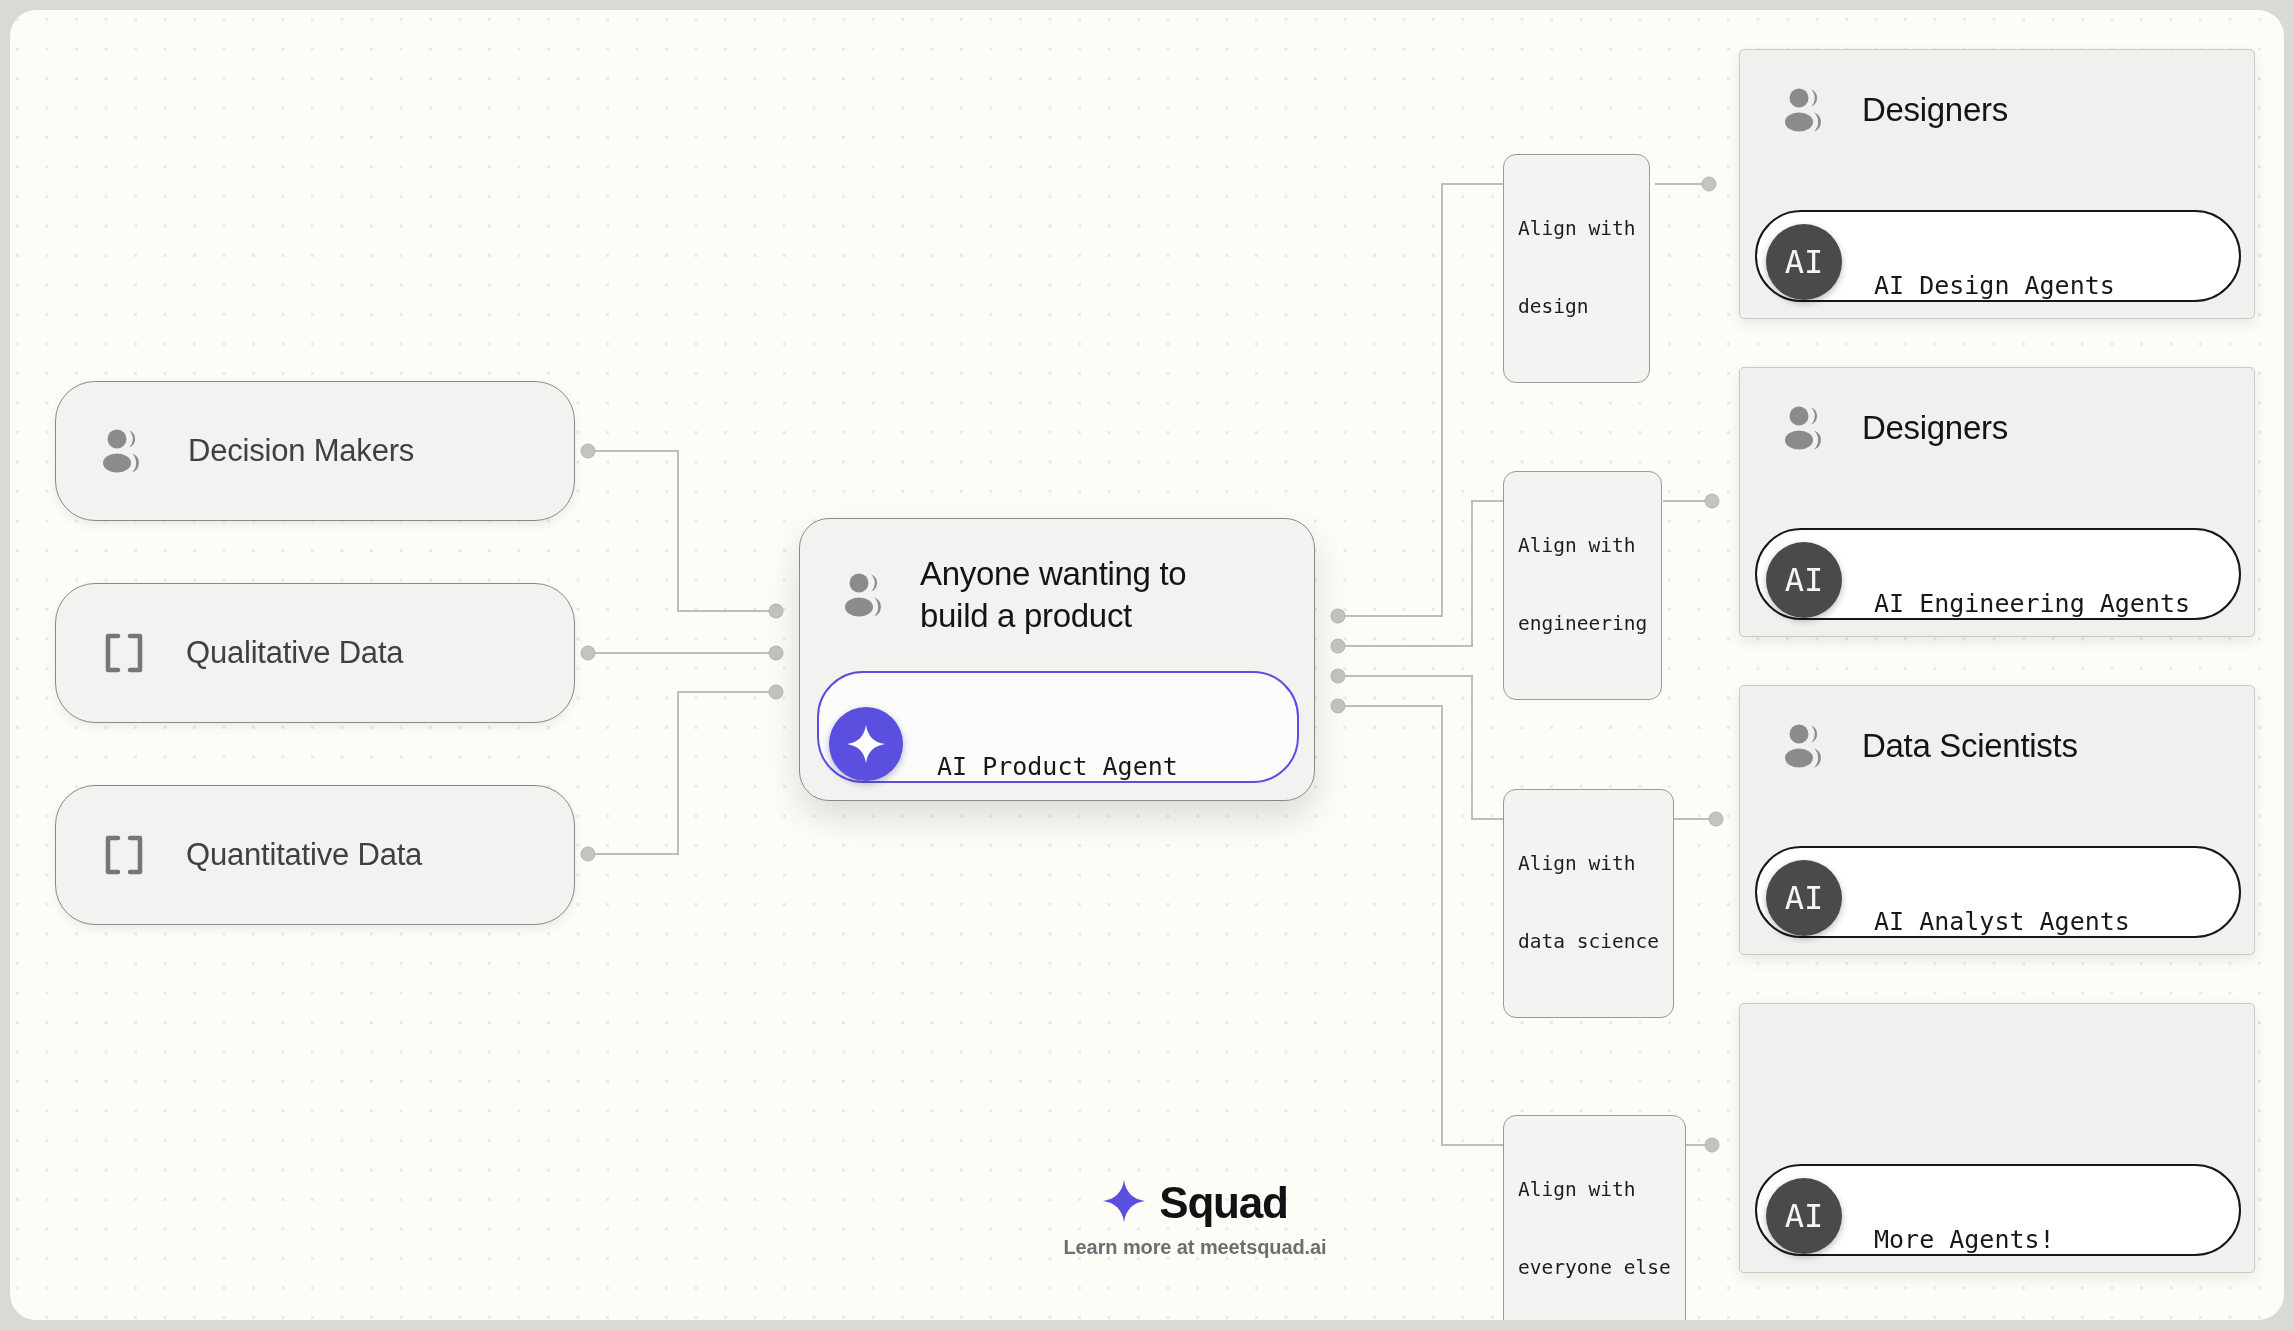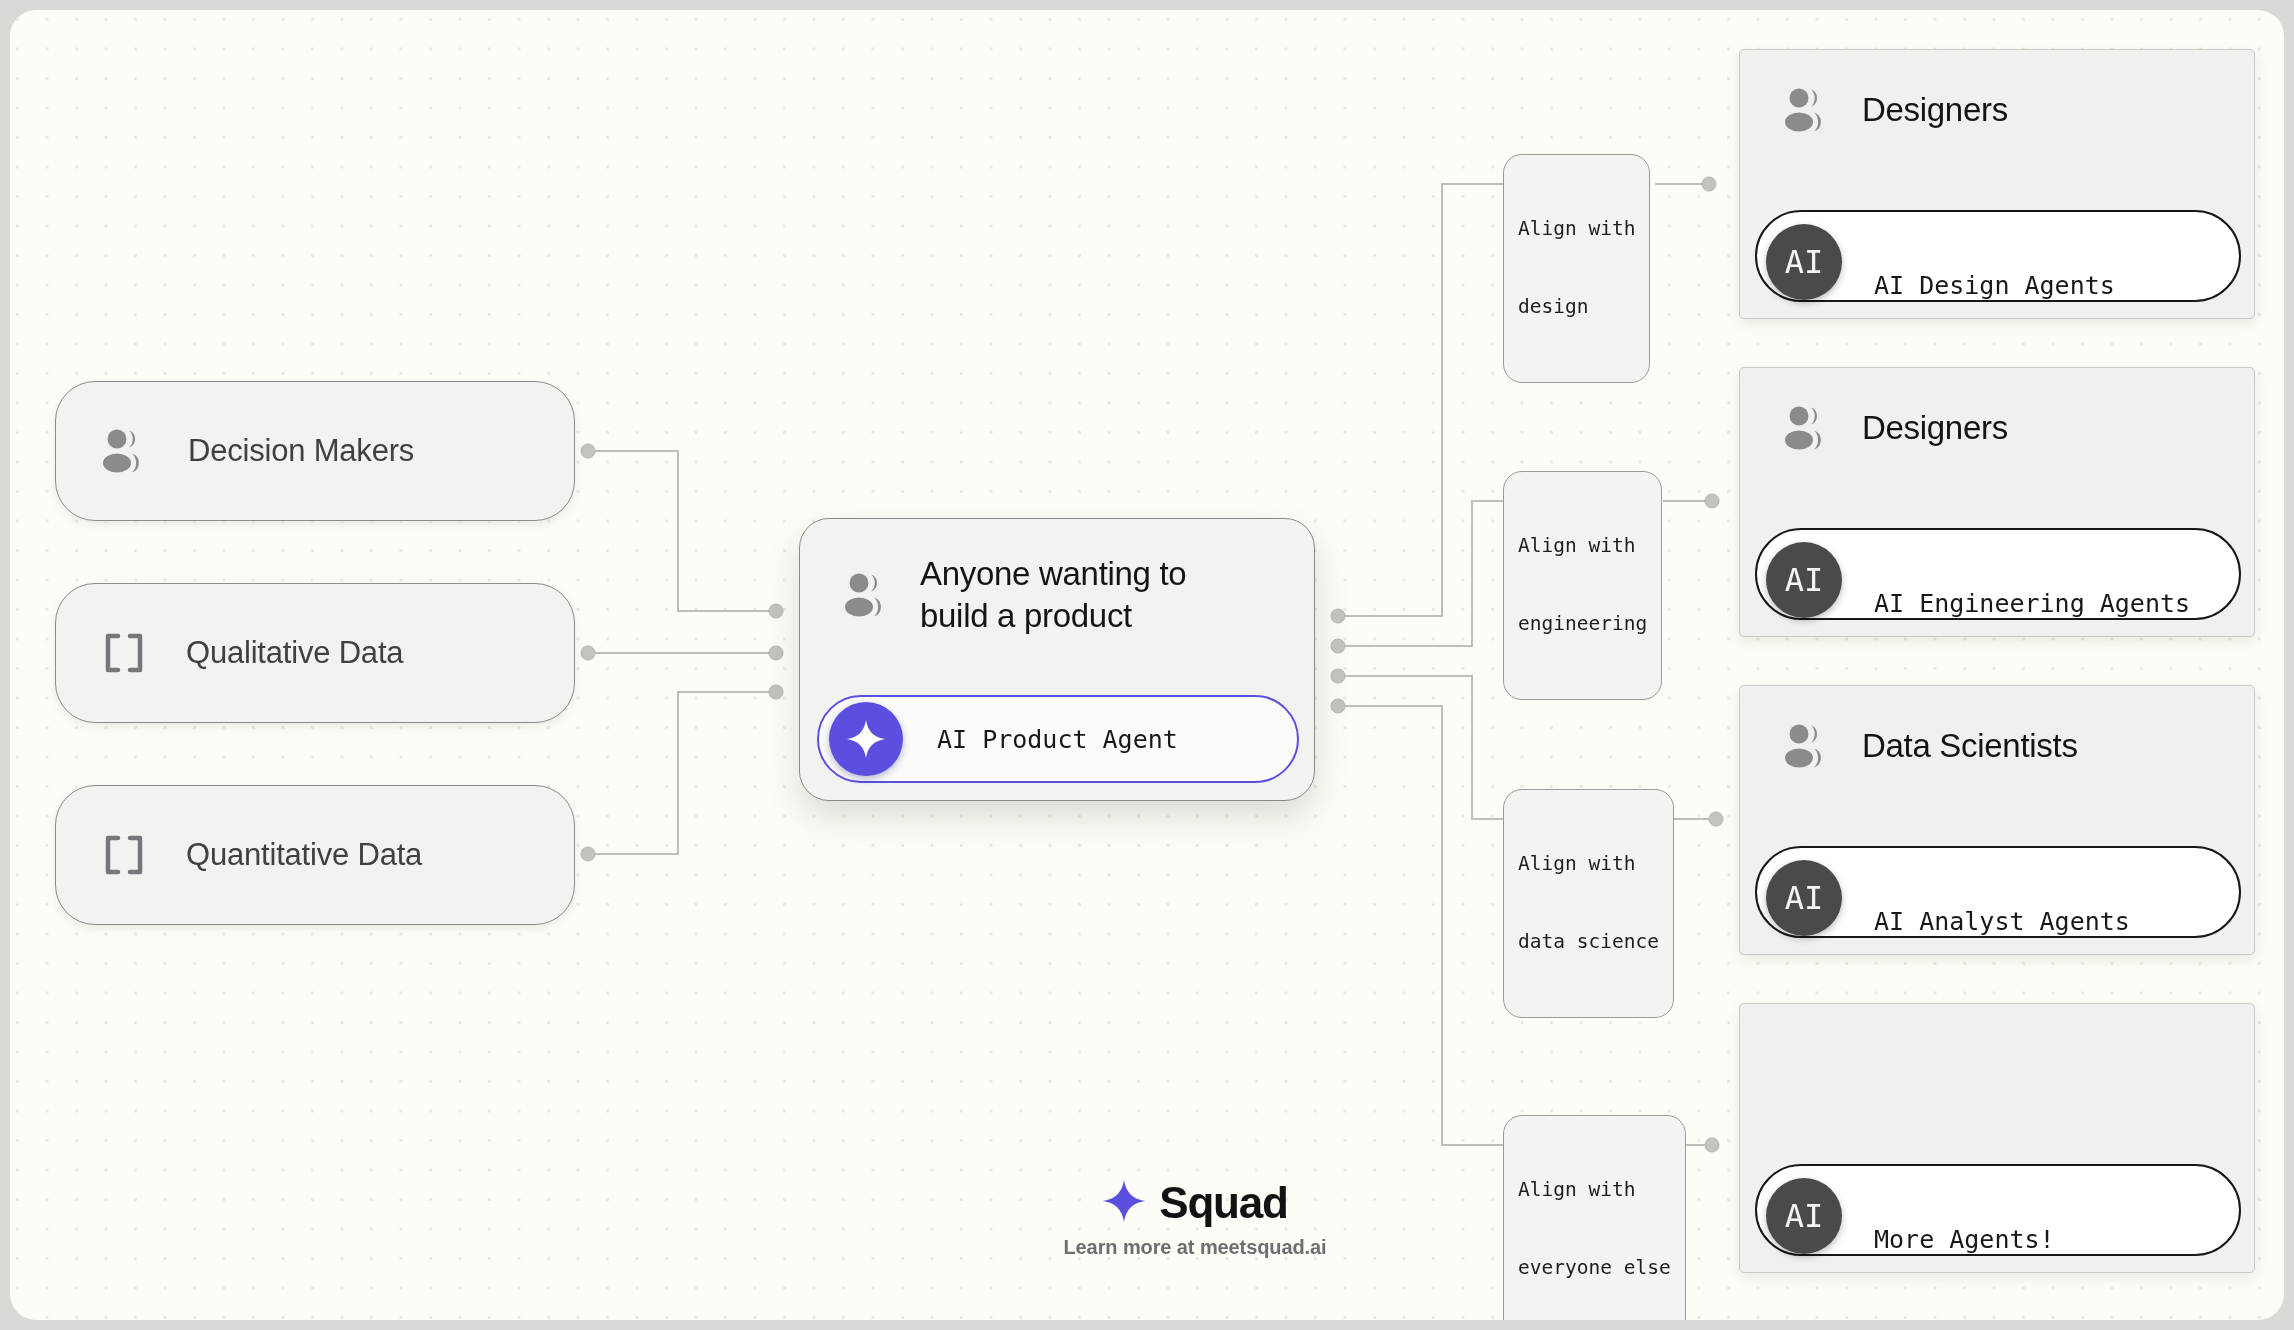--- a/index.html
+++ b/index.html
@@ -63,22 +63,22 @@
   .center-head {
     display: flex; align-items: center; gap: 30px;
     padding: 34px 0 0 44px;
   }
   .center-title {
     font-size: 33px; line-height: 1.26; color: #141417;
     letter-spacing: -0.3px; font-weight: 400;
   }
   .agent-pill {
     position: absolute; left: 17px; bottom: 17px;
-    width: 482px; height: 88px;
-    display: flex; align-items: center; gap: 34px;
+    width: 482px; height: 112px;
+    display: flex; align-items: flex-end; gap: 34px;
     background: #fbfbfa;
     border: 2px solid #5b4fe0;
     border-radius: 46px;
     padding-left: 10px;
   }
   .agent-av {
     width: 74px; height: 74px; flex: 0 0 74px;
     border-radius: 50%;
     background: #5b4fe0;
     display: flex; align-items: center; justify-content: center;
@@ -121,21 +121,21 @@
     font-family: "DejaVu Sans Mono", "Liberation Mono", monospace;
     font-size: 32px;
     box-shadow: 0 3px 7px rgba(0,0,0,0.26);
   }
 
   
   .edge-label {
     position: absolute;
     background: #f3f3f1;
     border: 1.2px solid #9a9a97;
-    border-radius: 19px;
+    border-radius: 13px;
     padding: 10px 14px 11px 14px;
     font-family: "DejaVu Sans Mono", "Liberation Mono", monospace;
     font-size: 19.5px;
     line-height: 1.32;
     color: #1d1d20;
     white-space: pre;
   }
 
   
   .footer {

